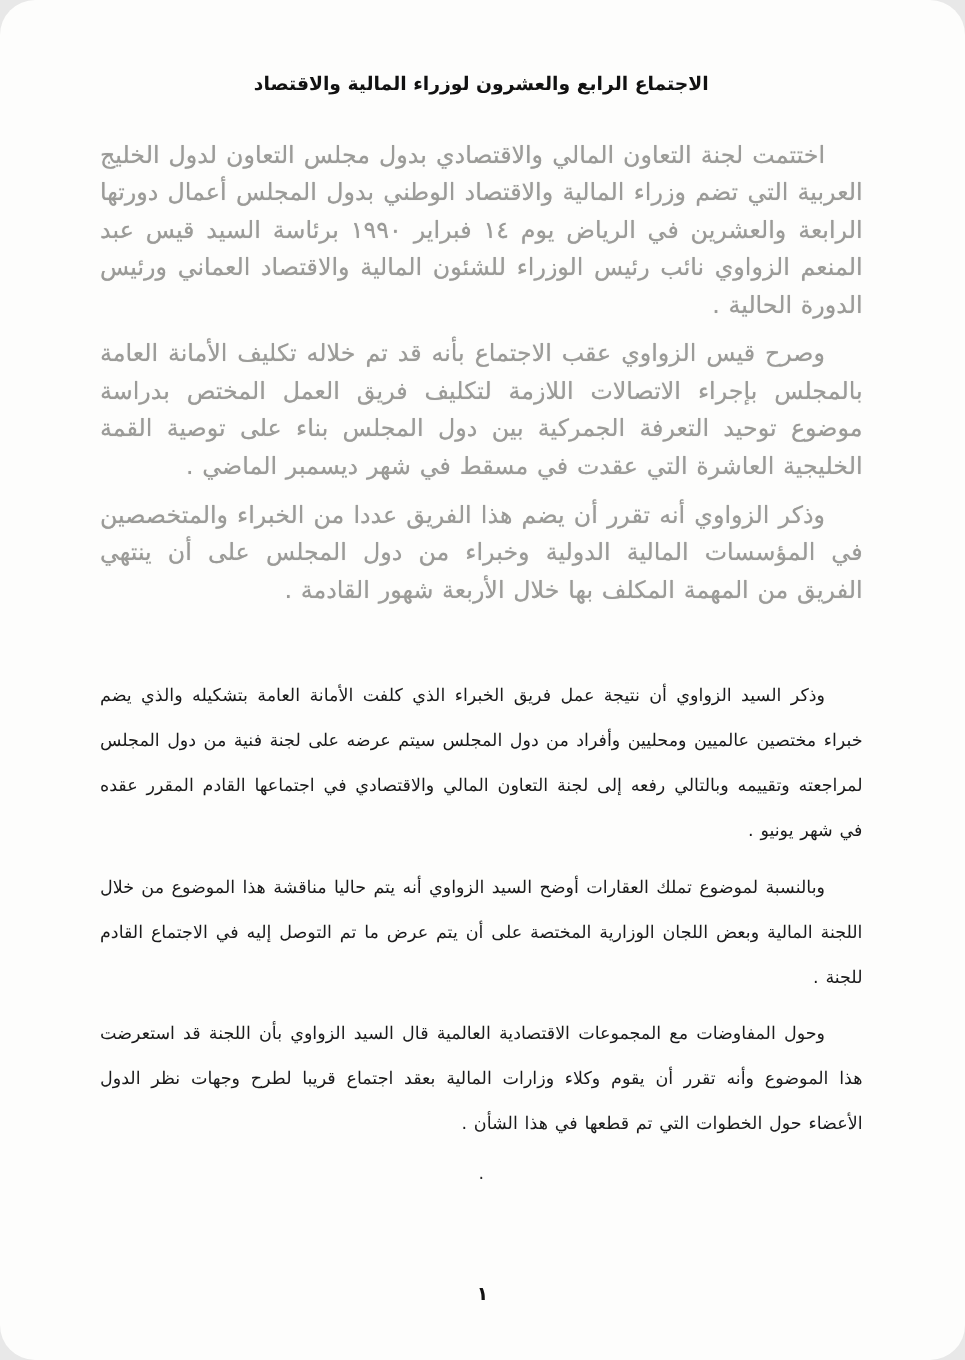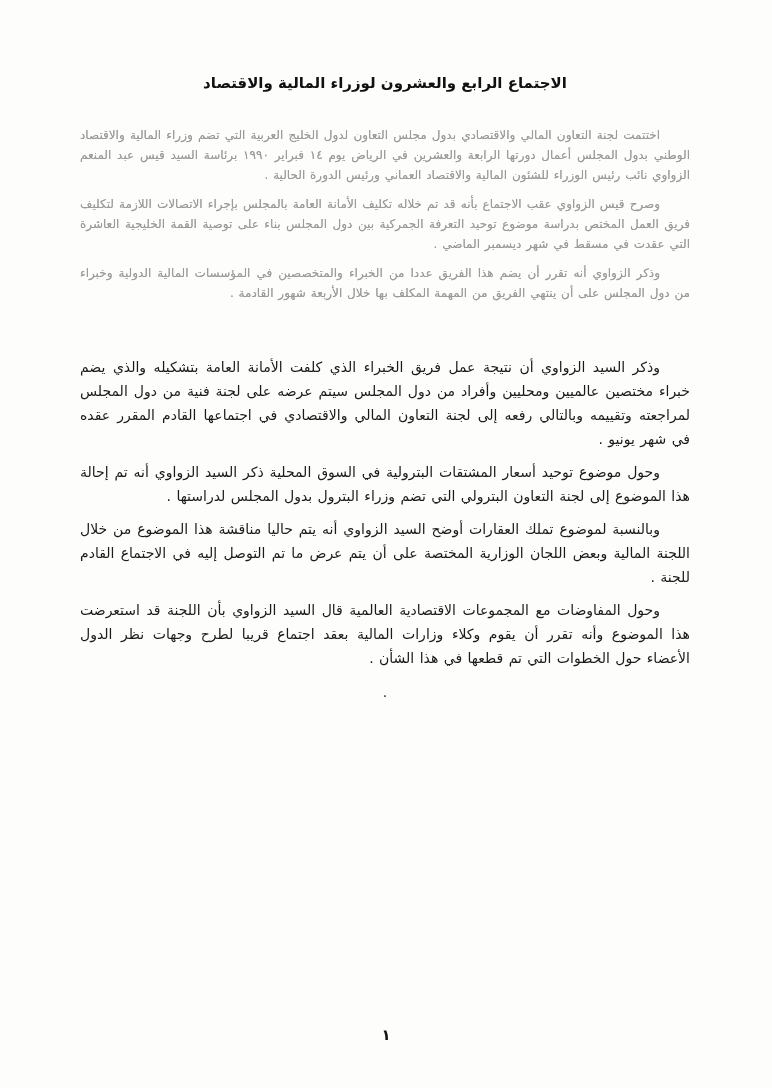--- a/index.html
+++ b/index.html
@@ -7,59 +7,60 @@
     padding: 0;
     background: #e8e8e8;
   }
   .page {
     position: relative;
     width: 772px;
     height: 1088px;
     margin: 0 auto;
     background: #fdfdfc;
     box-sizing: border-box;
-    padding: 74px 82px 0 80px;
+    padding: 58px 82px 0 80px;
     font-family: "DejaVu Sans", sans-serif;
     color: #1c1c1c;
     overflow: hidden;
+    border-radius: 28px;
   }
   .title-block {
     direction: rtl;
     text-align: center;
   }
   .title-line {
     margin: 0 0 33px 0;
     font-size: 15px;
     font-weight: bold;
     letter-spacing: 0.2px;
     color: #111;
   }
   .body-block {
     direction: rtl;
   }
   .para {
     margin: 0 0 9px 0;
-    font-size: 12px;
-    line-height: 20px;
+    font-size: 19px;
+    line-height: 30px;
     text-align: justify;
     text-indent: 30px;
     word-spacing: 1px;
   }
   .faded-block {
     margin-top: 28px;
     margin-bottom: 52px;
   }
   .faded-block .para {
     color: #9b9b98;
     text-shadow: 0 0 0.6px #b5b5b2;
     filter: blur(0.25px);
   }
   .clear-block .para {
     color: #1a1a1a;
-    line-height: 24px;
+    line-height: 36px;
     font-size: 14px;
   }
   .stray-dot {
     direction: rtl;
     text-align: center;
     font-size: 14px;
     color: #2a2a2a;
     margin-top: 14px;
     height: 16px;
   }
@@ -84,21 +85,20 @@
   </div>
 
   <div class="body-block faded-block">
     <p class="para">اختتمت لجنة التعاون المالي والاقتصادي بدول مجلس التعاون لدول الخليج العربية التي تضم وزراء المالية والاقتصاد الوطني بدول المجلس أعمال دورتها الرابعة والعشرين في الرياض يوم ١٤ فبراير ١٩٩٠ برئاسة السيد قيس عبد المنعم الزواوي نائب رئيس الوزراء للشئون المالية والاقتصاد العماني ورئيس الدورة الحالية .</p>
     <p class="para">وصرح قيس الزواوي عقب الاجتماع بأنه قد تم خلاله تكليف الأمانة العامة بالمجلس بإجراء الاتصالات اللازمة لتكليف فريق العمل المختص بدراسة موضوع توحيد التعرفة الجمركية بين دول المجلس بناء على توصية القمة الخليجية العاشرة التي عقدت في مسقط في شهر ديسمبر الماضي .</p>
     <p class="para">وذكر الزواوي أنه تقرر أن يضم هذا الفريق عددا من الخبراء والمتخصصين في المؤسسات المالية الدولية وخبراء من دول المجلس على أن ينتهي الفريق من المهمة المكلف بها خلال الأربعة شهور القادمة .</p>
   </div>
 
   <div class="body-block clear-block">
     <p class="para">وذكر السيد الزواوي أن نتيجة عمل فريق الخبراء الذي كلفت الأمانة العامة بتشكيله والذي يضم خبراء مختصين عالميين ومحليين وأفراد من دول المجلس سيتم عرضه على لجنة فنية من دول المجلس لمراجعته وتقييمه وبالتالي رفعه إلى لجنة التعاون المالي والاقتصادي في اجتماعها القادم المقرر عقده في شهر يونيو .</p>
-    <p class="para">وحول موضوع توحيد أسعار المشتقات البترولية في السوق المحلية ذكر السيد الزواوي أنه تم إحالة هذا الموضوع إلى لجنة التعاون البترولي التي تضم وزراء البترول بدول المجلس لدراستها .</p>
     <p class="para">وبالنسبة لموضوع تملك العقارات أوضح السيد الزواوي أنه يتم حاليا مناقشة هذا الموضوع من خلال اللجنة المالية وبعض اللجان الوزارية المختصة على أن يتم عرض ما تم التوصل إليه في الاجتماع القادم للجنة .</p>
     <p class="para">وحول المفاوضات مع المجموعات الاقتصادية العالمية قال السيد الزواوي بأن اللجنة قد استعرضت هذا الموضوع وأنه تقرر أن يقوم وكلاء وزارات المالية بعقد اجتماع قريبا لطرح وجهات نظر الدول الأعضاء حول الخطوات التي تم قطعها في هذا الشأن .</p>
   </div>
 
   <div class="stray-dot">.</div>
 
   <div class="page-number">١</div>
 
 </div>
 

